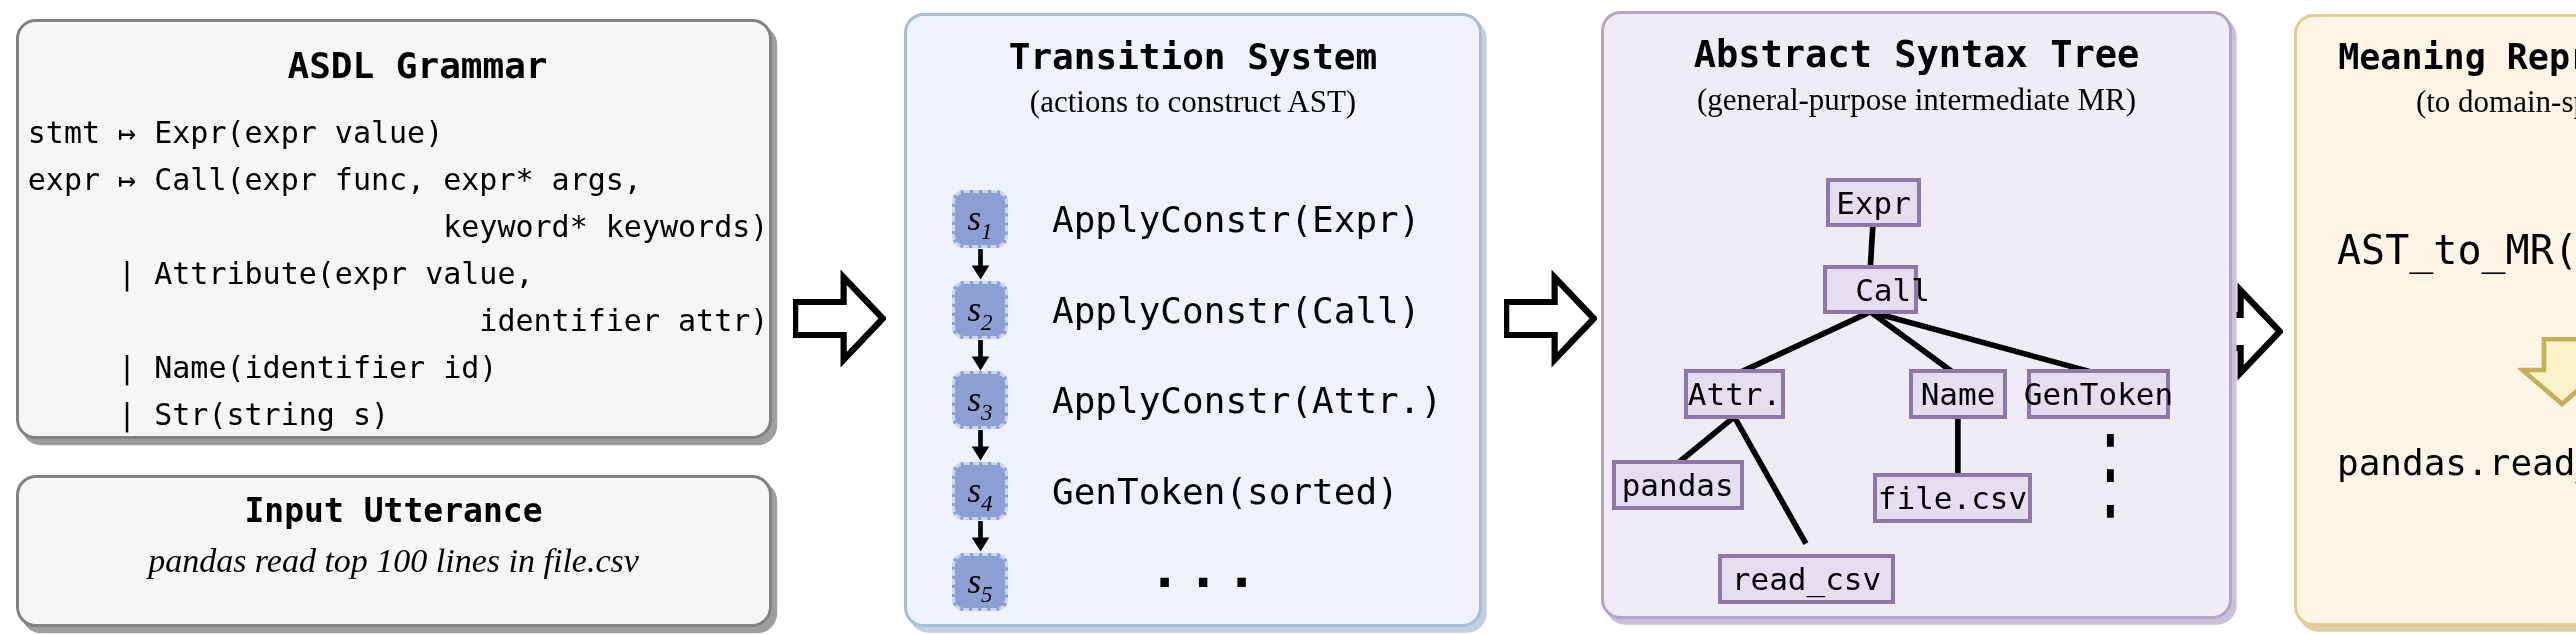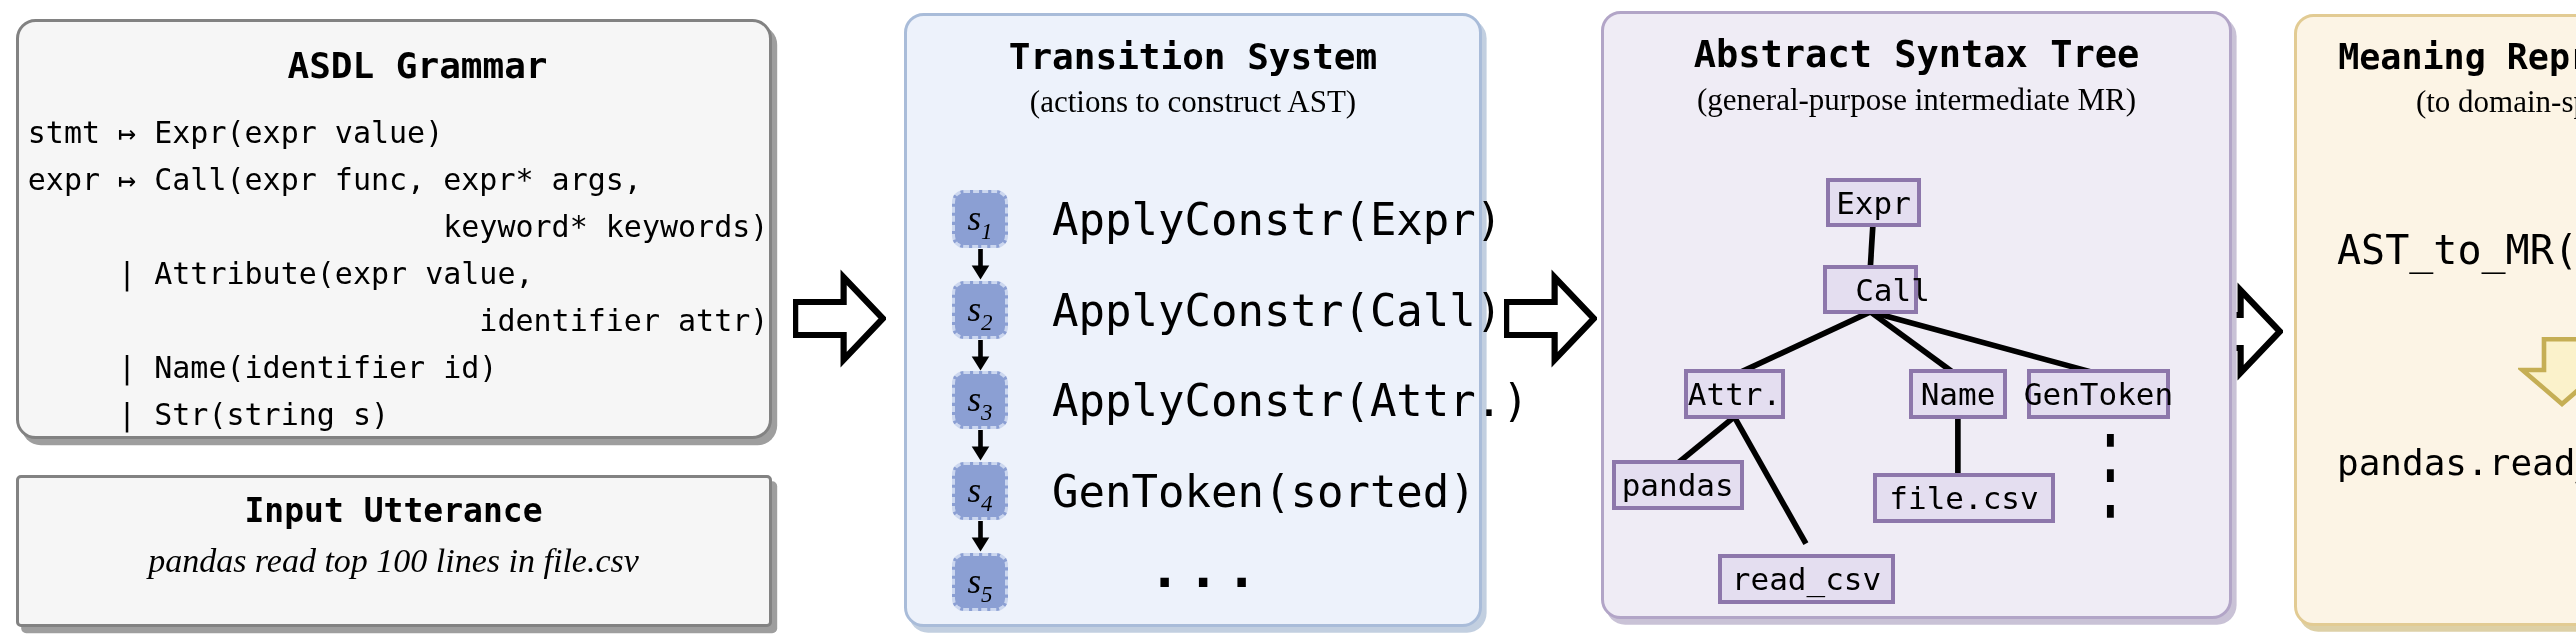--- a/index.html
+++ b/index.html
@@ -15,41 +15,41 @@
 
   
   #grammar-panel{left:15.5px;top:18.5px;width:756px;height:420px;background:#f6f6f6;
                  border:3.6px solid #828282;box-shadow:5.2px 6.2px 0 #9e9e9e;padding-left:48px;}
   #grammar-panel .panel-title{margin-top:23px;}
   .grammar-block{position:absolute;left:9.3px;top:87px;font-size:30px;line-height:47px;}
   .grammar-line{white-space:pre;}
 
   
   #utterance-panel{left:15.5px;top:475px;width:756px;height:152px;background:#f6f6f6;
-                   border:3.6px solid #828282;box-shadow:5.2px 6.2px 0 #9e9e9e;border-radius:5px;}
+                   border:3.6px solid #828282;box-shadow:5.2px 6.2px 0 #9e9e9e;border-radius:20px;}
   #utterance-panel .panel-title{margin-top:13.4px;font-size:33px;}
   .utterance-text{margin-top:11.3px;width:100%;text-align:center;font-size:34px;font-style:italic;
                   font-family:"Liberation Serif","DejaVu Serif",serif;white-space:pre;}
 
   
   .flow-arrow{position:absolute;width:93px;height:99px;}
 
   
   #transition-panel{left:904px;top:13px;width:578px;height:614px;background:#edf2fb;
                     border:3.6px solid #a9bcd9;box-shadow:4.6px 5.7px 0 #c2cfe0;}
   #transition-panel .panel-title{margin-top:19.6px;}
   #transition-panel .panel-sub{margin-top:7.2px;}
   .state-badge{position:absolute;left:45px;width:56px;height:58px;box-sizing:border-box;
                background:#8b9fd3;border:3.6px dashed #ccd7ef;border-radius:12px;
                display:flex;align-items:center;justify-content:center;
                font-family:"Liberation Serif","DejaVu Serif",serif;font-style:italic;font-size:35px;}
   .state-badge sub{font-size:23px;line-height:0;vertical-align:-9.3px;font-style:italic;}
   .state-arrow{position:absolute;left:62px;width:23px;height:31px;}
   .action-label{position:absolute;left:145px;height:58px;display:flex;align-items:center;
-                font-size:44px;white-space:pre;}
+                font-size:36px;white-space:pre;}
   .action-ellipsis{left:242px;font-size:52px;letter-spacing:7.2px;font-weight:bold;
                    transform:translateY(-13.4px);}
 
   
   #ast-panel{left:1601px;top:11.3px;width:631px;height:608px;background:#efecf5;
              border:3.6px solid #b2a5c7;box-shadow:4.6px 5.7px 0 #c9c2d6;}
   #ast-panel .panel-title{margin-top:18.5px;font-size:37px;}
   #ast-panel .panel-sub{margin-top:6.2px;}
   .ast-edges{position:absolute;left:0;top:0;width:631px;height:608px;}
   .ast-node{position:absolute;box-sizing:border-box;background:#e4def0;border:4.6px solid #8d77ab;
@@ -159,21 +159,21 @@
       <line x1="253" y1="782" x2="392" y2="1028" stroke="#000" stroke-width="11"></line>
       <line x1="687" y1="782" x2="687" y2="896" stroke="#000" stroke-width="11"></line>
     </svg>
 
     <div class="ast-node" style="left:222px;top:164px;width:95px;height:49px;">Expr</div>
     <div class="ast-node" style="left:219px;top:251px;width:95px;height:49px;padding-left:44px;">Call</div>
     <div class="ast-node" style="left:80px;top:355px;width:101px;height:50px;">Attr.</div>
     <div class="ast-node" style="left:305px;top:355px;width:98px;height:50px;">Name</div>
     <div class="ast-node" style="left:423px;top:355px;width:143px;height:50px;">GenToken</div>
     <div class="ast-node" style="left:7.7px;top:446px;width:132px;height:50px;">pandas</div>
-    <div class="ast-node" style="left:269px;top:459px;width:182px;height:50px;">file.csv</div>
+    <div class="ast-node" style="left:269px;top:459px;width:159px;height:50px;">file.csv</div>
     <div class="ast-node" style="left:114px;top:540px;width:177px;height:50px;">read_csv</div>
 
     <div class="keyword-vdots">⋮</div>
   </div>
 
   <div class="panel" id="meaning-panel">
     <div class="panel-title">Meaning Representation</div>
     <div class="panel-sub">(to domain-specific MR)</div>
 
     <div class="call-prefix">AST_to_MR(</div>

